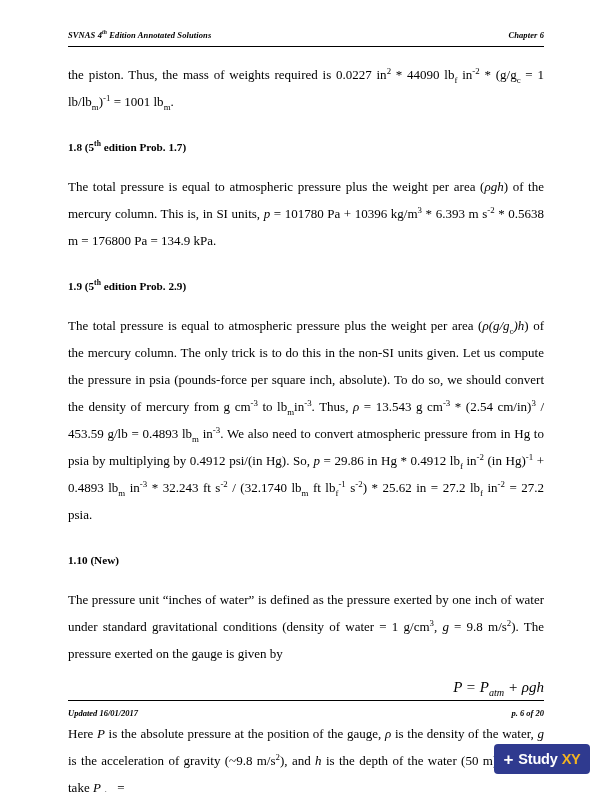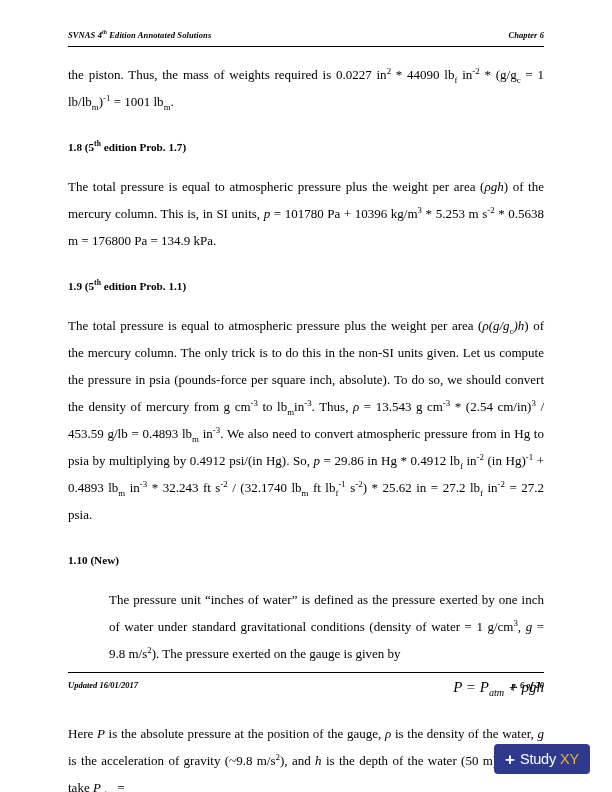--- a/index.html
+++ b/index.html
@@ -54,21 +54,20 @@
     height: 0;
   }
   p.body {
     font-size: 13px;
     line-height: 2.08;
     text-align: justify;
     margin: 0 0 18px 0;
   }
   p.tight {
     margin-bottom: 0;
-    margin-left: 41px;
   }
   .secthead {
     font-size: 11.2px;
     font-weight: bold;
     margin: 26px 0 20px 0;
   }
   .equation {
     font-size: 15px;
     font-style: italic;
     margin: 4px 0 18px 38px;
@@ -76,21 +75,21 @@
     text-align: right;
   }
   sup, sub {
     font-size: 0.68em;
     line-height: 0;
   }
   .it { font-style: italic; }
   .footer {
     position: absolute;
     left: 68px;
-    top: 680px;
+    top: 708px;
     width: 476px;
     display: flex;
     justify-content: space-between;
     font-style: italic;
     font-size: 8.5px;
     font-weight: bold;
   }
   
   .watermark {
     position: absolute;
@@ -109,50 +108,50 @@
   .watermark .plus {
     color: #ffffff;
     font-size: 17px;
     font-weight: bold;
     line-height: 1;
     margin-right: 1px;
   }
   .watermark .wm-study {
     color: #ffffff;
     font-size: 14.5px;
-    font-weight: normal;
+    font-weight: bold;
     letter-spacing: -0.2px;
   }
   .watermark .wm-xy {
     color: #f0b323;
     font-size: 14.5px;
-    font-weight: normal;
+    font-weight: bold;
     letter-spacing: -0.2px;
   }
 </style>
 </head>
 <body>
 
 <div class="page">
 
   <div class="content">
 
     <div class="header">
       <div class="hdr-left"><span>SVNAS 4</span><sup>th</sup><span> Edition Annotated Solutions</span></div>
       <div class="hdr-right">Chapter 6</div>
     </div>
     <hr class="rule">
 
     <p class="body"><span>the piston.  Thus, the mass of weights required is 0.0227 in</span><sup>2</sup><span> * 44090 lb</span><sub>f</sub><span> in</span><sup>-2</sup><span> * (g/g</span><sub>c</sub><span> = 1 lb/lb</span><sub>m</sub><span>)</span><sup>-1</sup><span> = 1001 lb</span><sub>m</sub><span>.</span></p>
 
     <div class="secthead"><span>1.8 (5</span><sup>th</sup><span> edition Prob. 1.7)</span></div>
 
-    <p class="body"><span>The total pressure is equal to atmospheric pressure plus the weight per area (</span><span class="it">ρgh</span><span>) of the mercury column.  This is, in SI units, </span><span class="it">p</span><span> = 101780 Pa + 10396 kg/m</span><sup>3</sup><span> * 5.253 m s</span><sup>-2</sup><span> * 0.5638 m = 176800 Pa = 134.9 kPa.</span></p>
+    <p class="body"><span>The total pressure is equal to atmospheric pressure plus the weight per area (</span><span class="it">ρgh</span><span>) of the mercury column.  This is, in SI units, </span><span class="it">p</span><span> = 101780 Pa + 10396 kg/m</span><sup>3</sup><span> * 6.393 m s</span><sup>-2</sup><span> * 0.5638 m = 176800 Pa = 134.9 kPa.</span></p>
 
-    <div class="secthead"><span>1.9 (5</span><sup>th</sup><span> edition Prob. 1.1)</span></div>
+    <div class="secthead"><span>1.9 (5</span><sup>th</sup><span> edition Prob. 2.9)</span></div>
 
     <p class="body"><span>The total pressure is equal to atmospheric pressure plus the weight per area (</span><span class="it">ρ</span><span class="it">(g/g</span><sub>c</sub><span class="it">)h</span><span>) of the mercury column.  The only trick is to do this in the non-SI units given.  Let us compute the pressure in psia (pounds-force per square inch, absolute).  To do so, we should convert the density of mercury from g cm</span><sup>-3</sup><span> to lb</span><sub>m</sub><span>in</span><sup>-3</sup><span>.  Thus, </span><span class="it">ρ</span><span> = 13.543 g cm</span><sup>-3</sup><span> * (2.54 cm/in)</span><sup>3</sup><span> / 453.59 g/lb = 0.4893 lb</span><sub>m</sub><span> in</span><sup>-3</sup><span>.  We also need to convert atmospheric pressure from in Hg to psia by multiplying by 0.4912 psi/(in Hg).  So, </span><span class="it">p</span><span> = 29.86 in Hg * 0.4912 lb</span><sub>f</sub><span> in</span><sup>-2</sup><span> (in Hg)</span><sup>-1</sup><span> + 0.4893 lb</span><sub>m</sub><span> in</span><sup>-3</sup><span> * 32.243 ft s</span><sup>-2</sup><span> / (32.1740 lb</span><sub>m</sub><span> ft lb</span><sub>f</sub><sup>-1</sup><span> s</span><sup>-2</sup><span>) * 25.62 in = 27.2 lb</span><sub>f</sub><span> in</span><sup>-2</sup><span> = 27.2 psia.</span></p>
 
     <div class="secthead"><span>1.10 (New)</span></div>
 
     <p class="body tight"><span>The pressure unit “inches of water” is defined as the pressure exerted by one inch of water under standard gravitational conditions (density of water = 1 g/cm</span><sup>3</sup><span>, </span><span class="it">g</span><span> = 9.8 m/s</span><sup>2</sup><span>).  The pressure exerted on the gauge is given by</span></p>
 
     <div class="equation"><span>P</span><span> = </span><span>P</span><sub>atm</sub><span> + </span><span>ρgh</span></div>
 
     <p class="body"><span>Here </span><span class="it">P</span><span> is the absolute pressure at the position of the gauge, </span><span class="it">ρ</span><span> is the density of the water, </span><span class="it">g</span><span> is the acceleration of gravity (~9.8 m/s</span><sup>2</sup><span>), and </span><span class="it">h</span><span> is the depth of the water (50 m). We can take </span><span class="it">P</span><sub>atm</sub><span> =</span></p>

